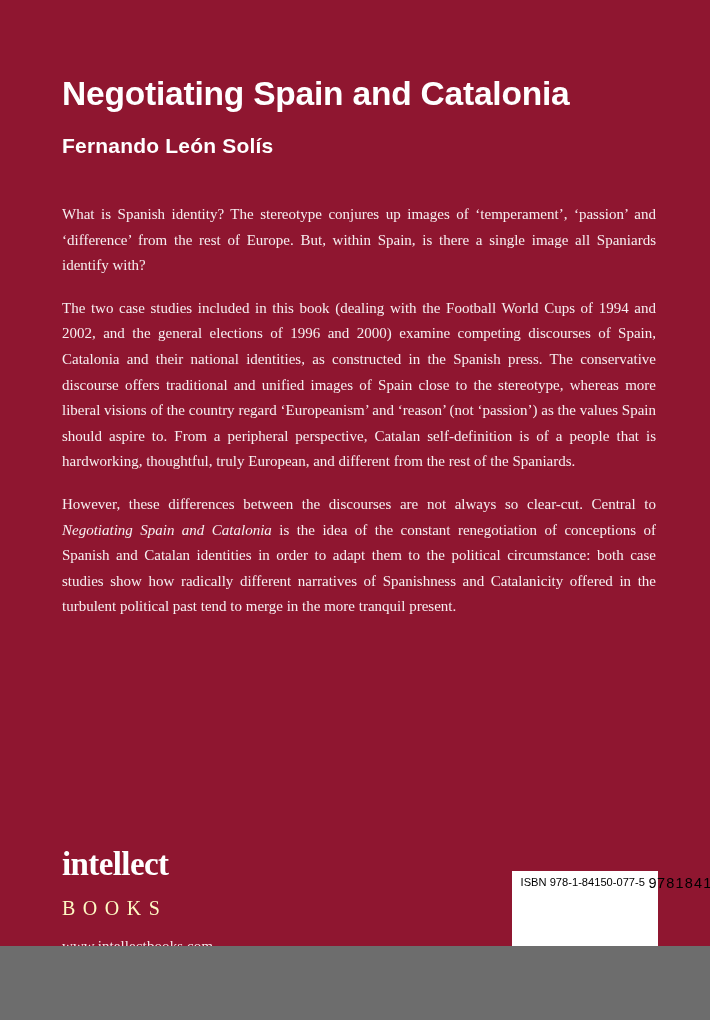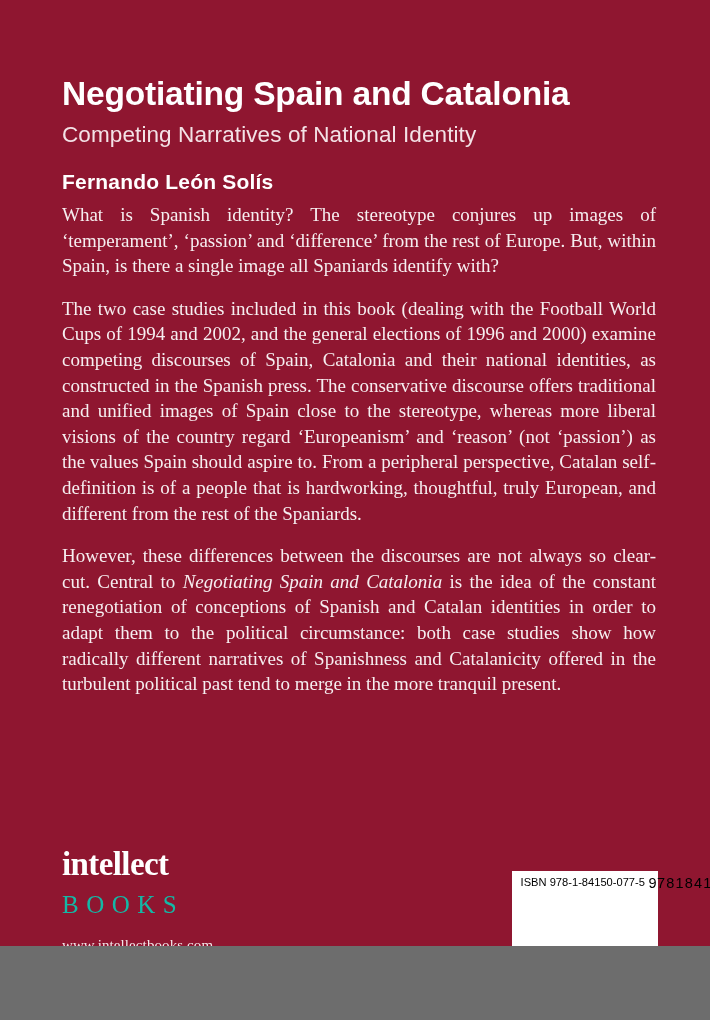--- a/index.html
+++ b/index.html
@@ -61,21 +61,21 @@
   .blurb {
     position: absolute;
     left: 62px;
     top: 202px;
     width: 594px;
   }
 
   .blurb p {
     margin: 0 0 17px 0;
     font-family: "Liberation Serif", serif;
-    font-size: 19px;
+    font-size: 15px;
     line-height: 25.6px;
     color: #f6eef0;
     text-align: justify;
     text-justify: inter-word;
     hyphens: none;
   }
 
   .blurb p:last-child { margin-bottom: 0; }
 
   .blurb .bio { margin-top: 21px; }
@@ -101,25 +101,25 @@
     font-weight: bold;
     font-size: 33px;
     line-height: 1;
     color: #ffffff;
     letter-spacing: -0.6px;
   }
 
   .publisher-kind {
     font-family: "Liberation Serif", serif;
     font-weight: normal;
-    font-size: 25px;
+    font-size: 20px;
     line-height: 1;
-    color: #14b8a6;
+    color: #fef9c3;
     letter-spacing: 7.5px;
-    margin-top: 11px;
+    margin-top: 17px;
   }
 
   .publisher-url {
     font-family: Liberation Serif, serif;
     font-size: 15px;
     line-height: 1;
     color: #f2e6e9;
     margin-top: 21px;
     letter-spacing: 0.1px;
   }
@@ -169,21 +169,20 @@
   .barcode-digits span { letter-spacing: 0.4px; }
   .barcode-digits .grp { letter-spacing: 1.2px; }
 </style>
 </head>
 <body>
 
 <div class="cover">
 
   <div class="masthead">
     <h1 class="book-title">Negotiating Spain and Catalonia</h1>
-    <div class="book-subtitle">Competing Narratives of National Identity</div>
     <div class="book-author">Fernando León Solís</div>
   </div>
 
   <div class="blurb">
     <p>What is Spanish identity? The stereotype conjures up images of ‘temperament’, ‘passion’ and ‘difference’ from the rest of Europe. But, within Spain, is there a single image all Spaniards identify with?</p>
 
     <p>The two case studies included in this book (dealing with the Football World Cups of 1994 and 2002, and the general elections of 1996 and 2000) examine competing discourses of Spain, Catalonia and their national identities, as constructed in the Spanish press. The conservative discourse offers traditional and unified images of Spain close to the stereotype, whereas more liberal visions of the country regard ‘Europeanism’ and ‘reason’ (not ‘passion’) as the values Spain should aspire to. From a peripheral perspective, Catalan self-definition is of a people that is hardworking, thoughtful, truly European, and different from the rest of the Spaniards.</p>
 
     <p><span>However, these differences between the discourses are not always so clear-cut. Central to </span><em>Negotiating Spain and Catalonia</em><span> is the idea of the constant renegotiation of conceptions of Spanish and Catalan identities in order to adapt them to the political circumstance: both case studies show how radically different narratives of Spanishness and Catalanicity offered in the turbulent political past tend to merge in the more tranquil present.</span></p>
 

